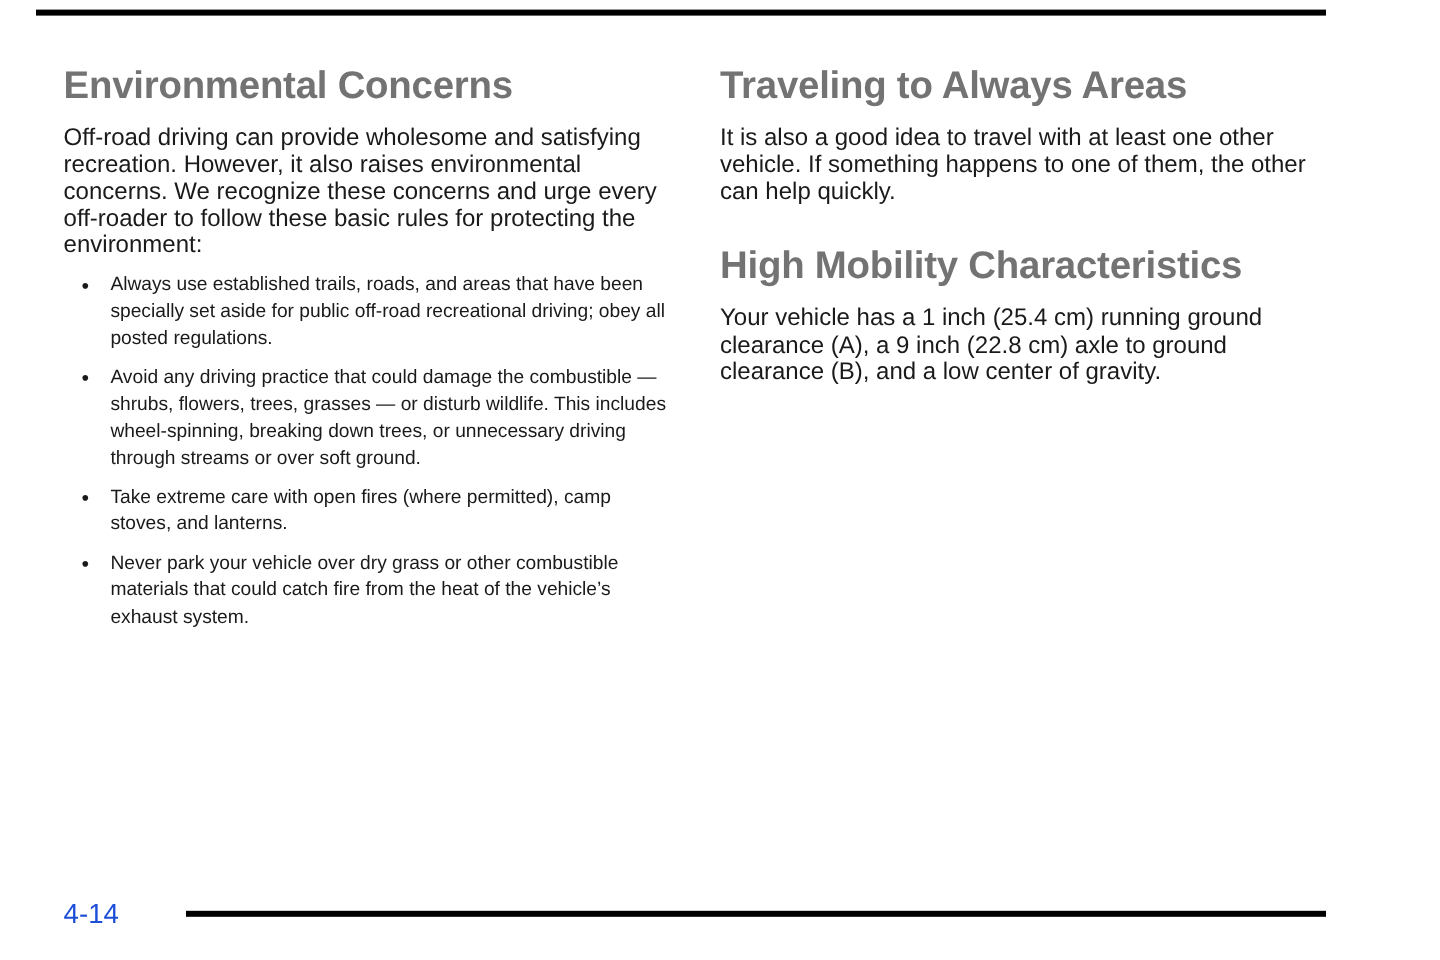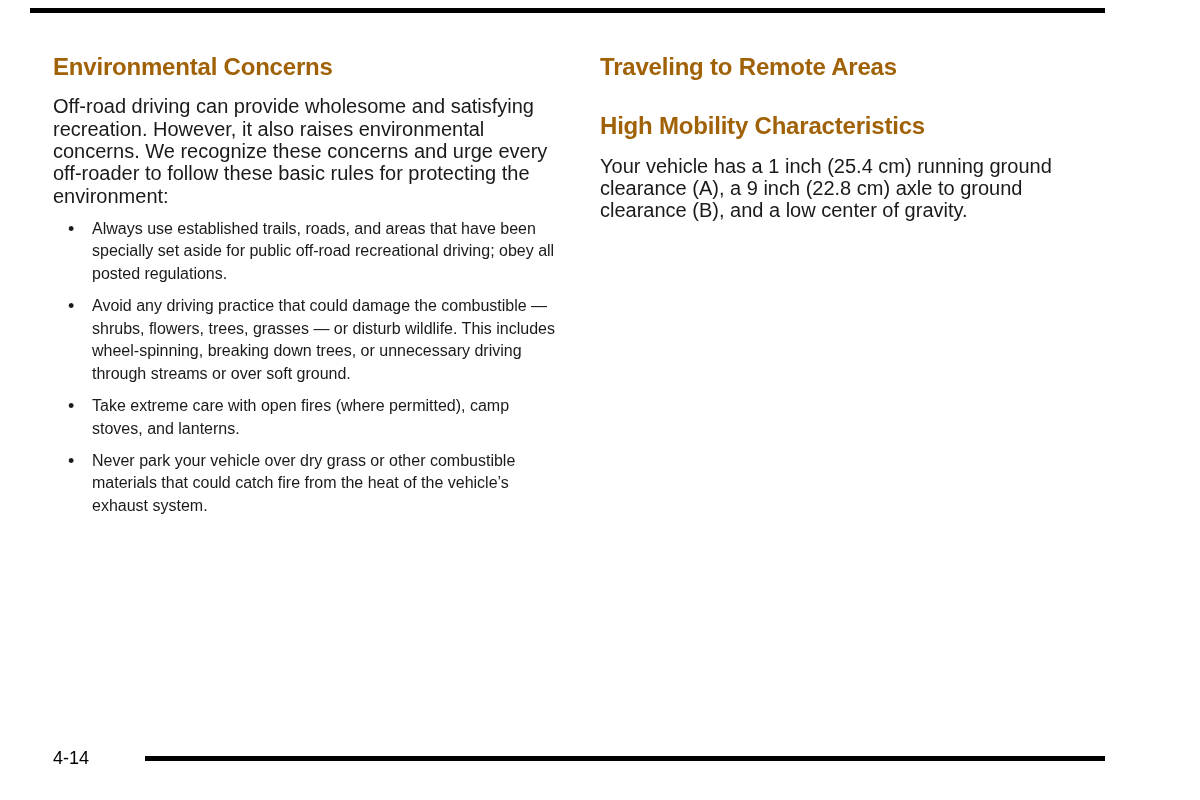--- a/index.html
+++ b/index.html
@@ -33,23 +33,23 @@
   }
   .col-left {
     width: 510px;
   }
   .col-right {
     width: 505px;
     margin-left: 37px;
   }
   .heading {
     margin: 0 0 15px 0;
-    font-size: 24px;
+    font-size: 32px;
     font-weight: bold;
-    color: #a16207;
+    color: #737373;
     letter-spacing: -0.2px;
     line-height: 1.1;
   }
   .heading.subsequent {
     margin-top: 33px;
   }
   .para {
     margin: 0 0 11px 0;
     font-size: 20px;
     line-height: 22.3px;
@@ -76,22 +76,22 @@
   }
   .footer {
     position: absolute;
     top: 748px;
     left: 53px;
     width: 1052px;
     display: flex;
     align-items: center;
   }
   .page-number {
-    font-size: 18px;
-    color: #000000;
+    font-size: 23px;
+    color: #1d4ed8;
     margin-right: 56px;
   }
   .bottom-rule {
     flex: 1;
     height: 5px;
     background: #000000;
   }
 </style>
 </head>
 <body>
@@ -107,21 +107,22 @@
       <p class="para">Off-road driving can provide wholesome and satisfying recreation. However, it also raises environmental concerns. We recognize these concerns and urge every off-roader to follow these basic rules for protecting the environment:</p>
       <ul class="bullet-list">
         <li>Always use established trails, roads, and areas that have been specially set aside for public off-road recreational driving; obey all posted regulations.</li>
         <li>Avoid any driving practice that could damage the combustible — shrubs, flowers, trees, grasses — or disturb wildlife. This includes wheel-spinning, breaking down trees, or unnecessary driving through streams or over soft ground.</li>
         <li>Take extreme care with open fires (where permitted), camp stoves, and lanterns.</li>
         <li>Never park your vehicle over dry grass or other combustible materials that could catch fire from the heat of the vehicle’s exhaust system.</li>
       </ul>
     </div>
 
     <div class="col-right">
-      <h1 class="heading">Traveling to Remote Areas</h1>
+      <h1 class="heading">Traveling to Always Areas</h1>
+      <p class="para">It is also a good idea to travel with at least one other vehicle. If something happens to one of them, the other can help quickly.</p>
       <h1 class="heading subsequent">High Mobility Characteristics</h1>
       <p class="para">Your vehicle has a 1 inch (25.4 cm) running ground clearance (A), a 9 inch (22.8 cm) axle to ground clearance (B), and a low center of gravity.</p>
     </div>
 
   </div>
 
   <div class="footer">
     <span class="page-number">4-14</span>
     <div class="bottom-rule"></div>
   </div>

